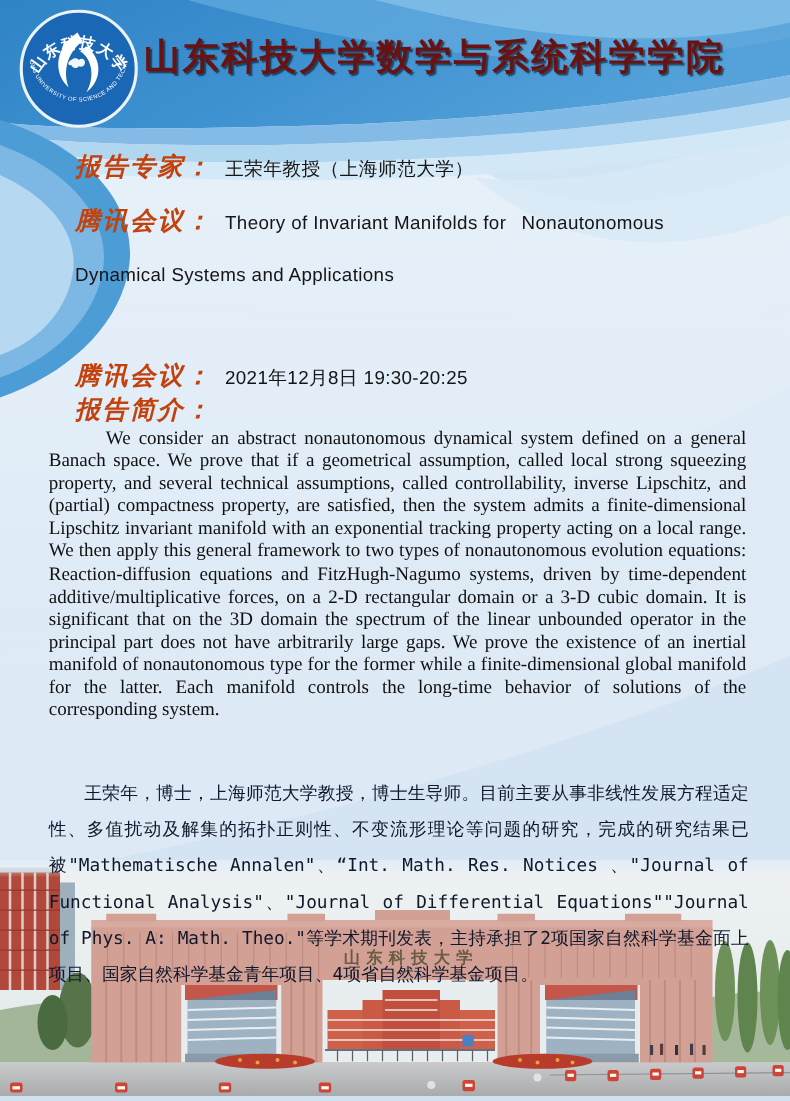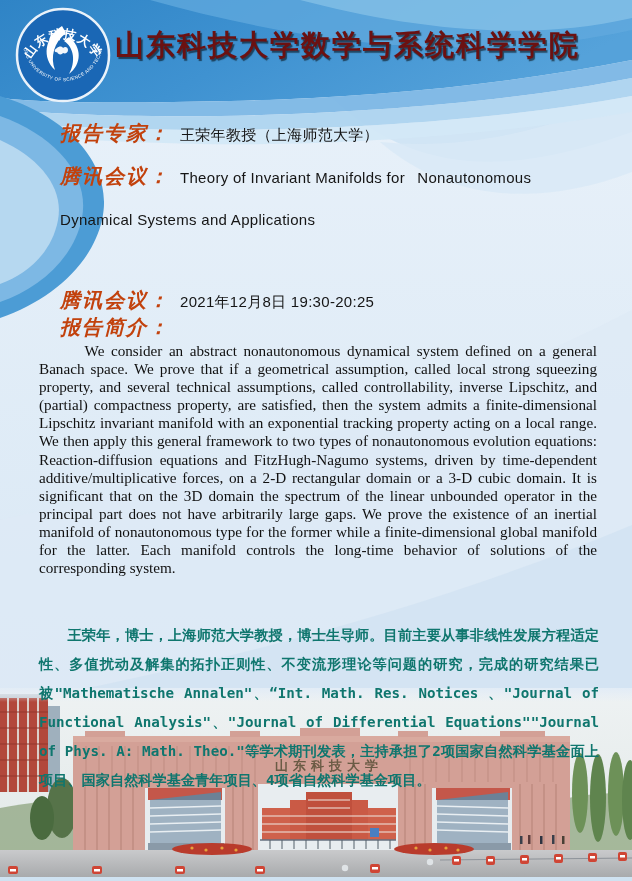--- a/index.html
+++ b/index.html
@@ -15,21 +15,21 @@
   
   .info-row{position:absolute;left:60px;width:545px;line-height:42px;}
   .sec-label{font-family:"DejaVu Serif",serif;font-style:italic;font-weight:bold;
       color:#c2410c;font-size:20px;letter-spacing:2px;margin-right:10px;}
   .val{color:#151515;font-weight:normal;font-size:15px;letter-spacing:0.3px;}
   .abstract{position:absolute;left:39px;top:342px;width:558px;
       font-family:"Liberation Serif",serif;font-size:15.2px;line-height:18.1px;
       text-align:justify;text-indent:3em;color:#101010;}
   .bio{position:absolute;left:39px;top:621px;width:560px;z-index:3;
       font-family:"DejaVu Sans Mono",monospace;font-size:14.2px;line-height:29px;
-      text-align:justify;text-indent:2em;color:#0f766e;font-weight:bold;}
+      text-align:justify;text-indent:2em;color:#0f172a;}
   .label-block{position:absolute;left:60px;}
   .photo{position:absolute;left:0;top:688px;width:632px;height:189px;z-index:1;}
   .bottom-strip{position:absolute;left:0;top:877px;width:632px;height:4px;background:#cfe2f1;z-index:2;}
 </style>
 </head>
 <body>
 
 <div class="poster">
 
   <svg class="bg" width="632" height="881" viewBox="0 0 632 881" aria-hidden="true">

